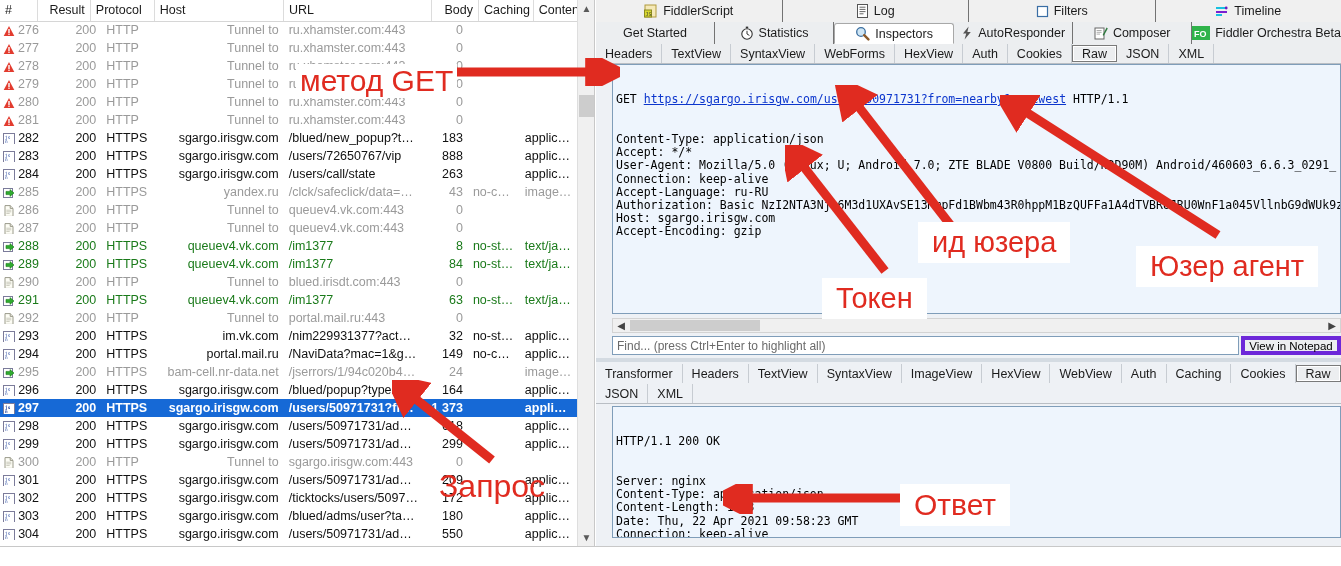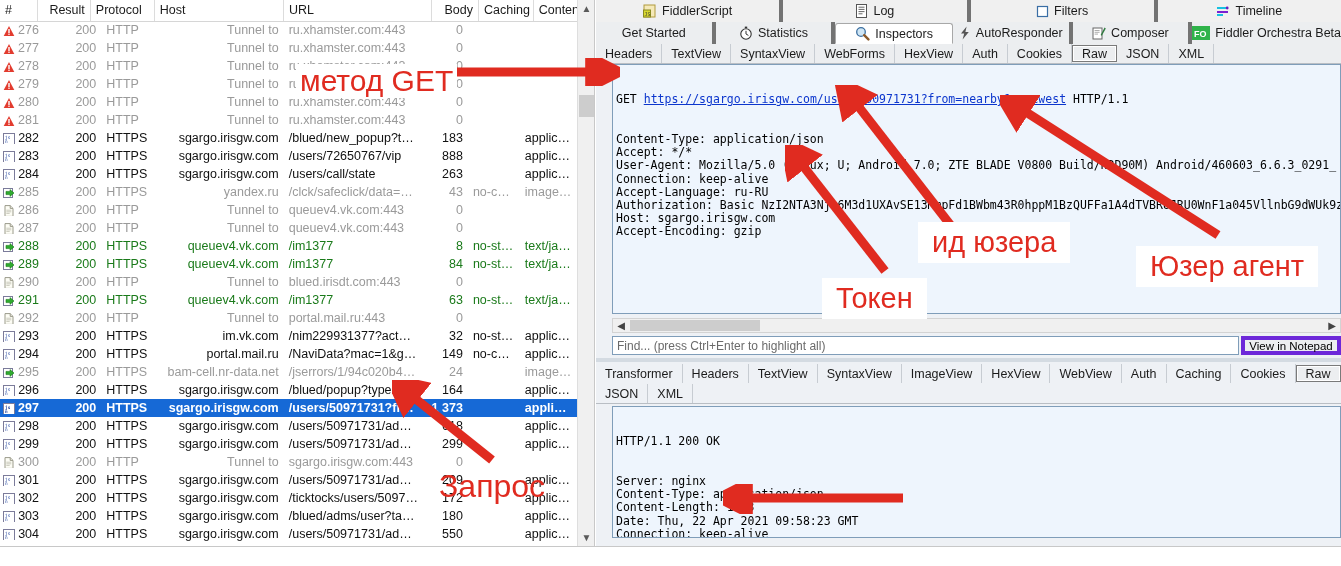--- a/index.html
+++ b/index.html
@@ -82,21 +82,21 @@
     background:#eef1f5;
   }
   .toolrow{
     position:absolute;left:0;width:745px;height:22px;
     background:#f0f0f0;display:flex;align-items:stretch;
   }
   .toolrow.r1{top:0;border-bottom:1px solid #d0d0d0;}
   .toolrow.r2{top:22px;border-bottom:1px solid #a8a8a8;background:#eceef0;}
   .ttab{
     flex:1;display:flex;align-items:center;justify-content:center;gap:5px;
-    border-right:4px solid #737373;font-size:12.5px;color:#1b1b1b;white-space:nowrap;
+    border-right:1px solid #737373;font-size:12.5px;color:#1b1b1b;white-space:nowrap;
     box-sizing:border-box;
   }
   .ttab:last-child{border-right:none;}
   .ttab.active{
     background:#ffffff;border:1px solid #a8a8a8;border-bottom:1px solid #ffffff;
     border-radius:3px 3px 0 0;margin-top:1px;position:relative;z-index:3;
   }
 
   
   .subtabs{
@@ -861,14 +861,15 @@
   <div class="ann" style="left:822px;top:278px;font-size:29px;padding:6px 14px;">Токен</div>
 
   <svg class="arrow" style="left:392px;top:380px;width:110px;height:90px">
     <line x1="100" y1="80" x2="10" y2="8" stroke="#e02b20" stroke-width="9" marker-end="url(#ah)"></line>
   </svg>
   <div class="ann" style="left:435px;top:468px;font-size:32px;padding:2px 4px;background:transparent;">Запрос</div>
 
   <svg class="arrow" style="left:723px;top:484px;width:185px;height:30px">
     <line x1="180" y1="14" x2="10" y2="14" stroke="#e02b20" stroke-width="9" marker-end="url(#ah)"></line>
   </svg>
+  <div class="ann" style="left:900px;top:484px;font-size:30px;padding:6px 14px;">Ответ</div>
 
 </div>
 
 </body></html>

